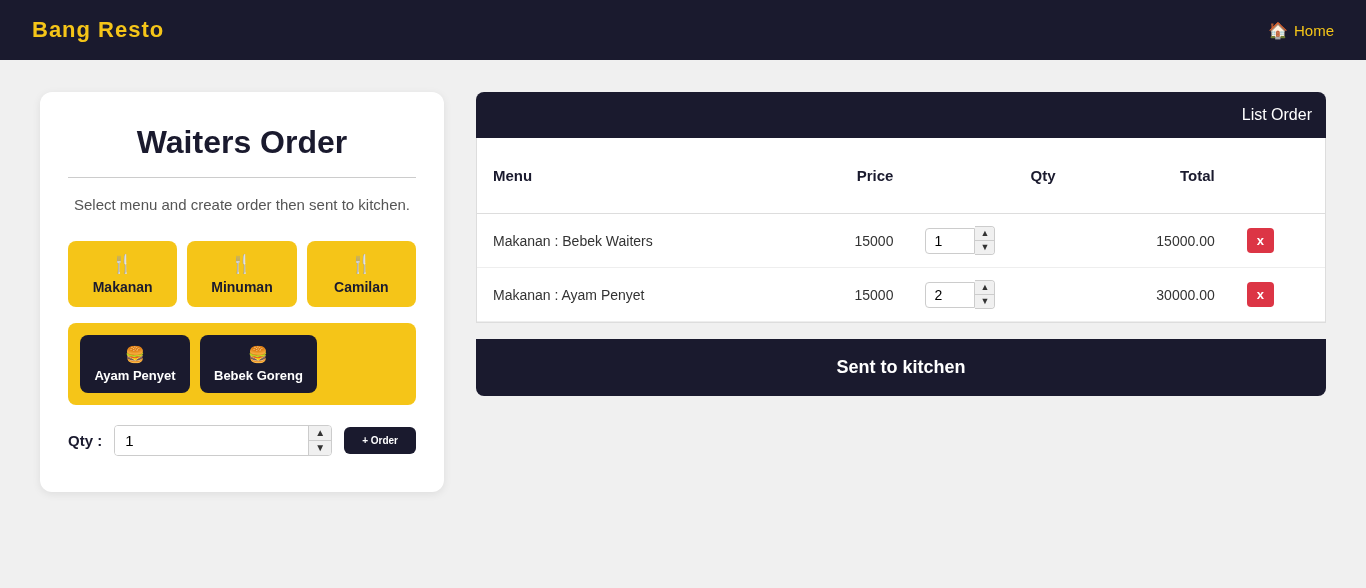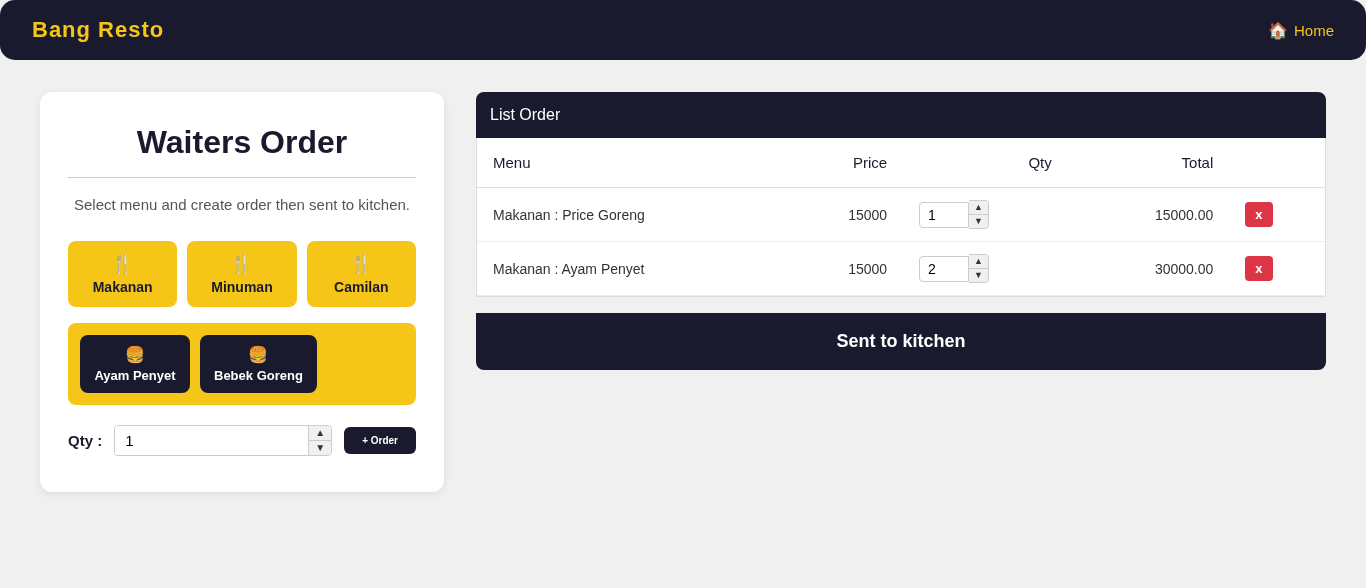--- a/index.html
+++ b/index.html
@@ -6,21 +6,20 @@
     body { font-family: Arial, sans-serif; background: #f0f0f0; min-height: 100vh; }
 
     
     .navbar {
       background: #1a1a2e;
       display: flex;
       align-items: center;
       justify-content: space-between;
       padding: 0 32px;
       height: 60px;
-      border-radius: 15px;
     }
     .navbar-brand {
       font-size: 22px;
       font-weight: 900;
       color: #f5c518;
       letter-spacing: 1px;
     }
     .navbar-home {
       color: #f5c518;
       font-size: 15px;
@@ -185,44 +184,44 @@
     .right-panel {
       flex: 1;
       display: flex;
       flex-direction: column;
       gap: 0;
     }
 
     .list-order-header {
       background: #1a1a2e;
       color: #fff;
-      text-align: left;
+      text-align: right;
       padding: 14px;
       font-size: 16px;
       border-radius: 8px 8px 0 0;
     }
 
     .order-table-wrap {
       background: #fff;
       border: 1px solid #ddd;
       border-top: none;
     }
 
     table {
       width: 100%;
       border-collapse: collapse;
     }
     thead tr {
       border-bottom: 1px solid #ddd;
     }
     th {
-      padding: 16px 16px;
+      padding: 29px 16px;
       text-align: left;
       font-size: 15px;
-      font-weight: 400;
+      font-weight: 700;
       color: #1a1a2e;
     }
     th.right { text-align: right; }
     td {
       padding: 12px 16px;
       font-size: 14px;
       color: #333;
       border-bottom: 1px solid #eee;
     }
     td.right { text-align: right; }
@@ -353,21 +352,21 @@
           <tr>
             <th>Menu</th>
             <th class="right price-col">Price</th>
             <th class="right">Qty</th>
             <th class="right total-col">Total</th>
             <th></th>
           </tr>
         </thead>
         <tbody>
           <tr>
-            <td>Makanan : Price Goreng</td>
+            <td>Makanan : Bebek Waiters</td>
             <td class="right">15000</td>
             <td>
               <div class="qty-cell">
                 <input class="qty-cell-input" type="text" value="1" style="">
                 <div class="qty-cell-spinners">
                   <button class="qty-cell-spin">▲</button>
                   <button class="qty-cell-spin">▼</button>
                 </div>
               </div>
             </td>

